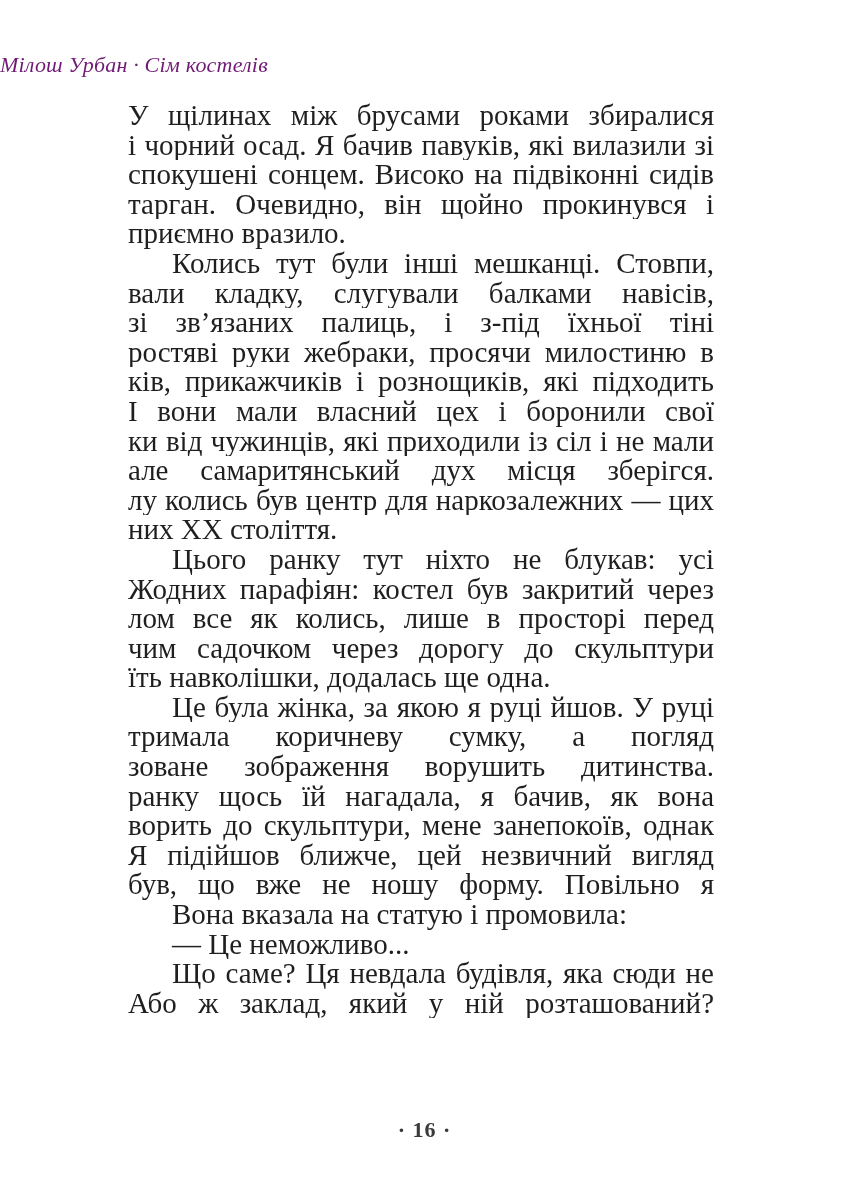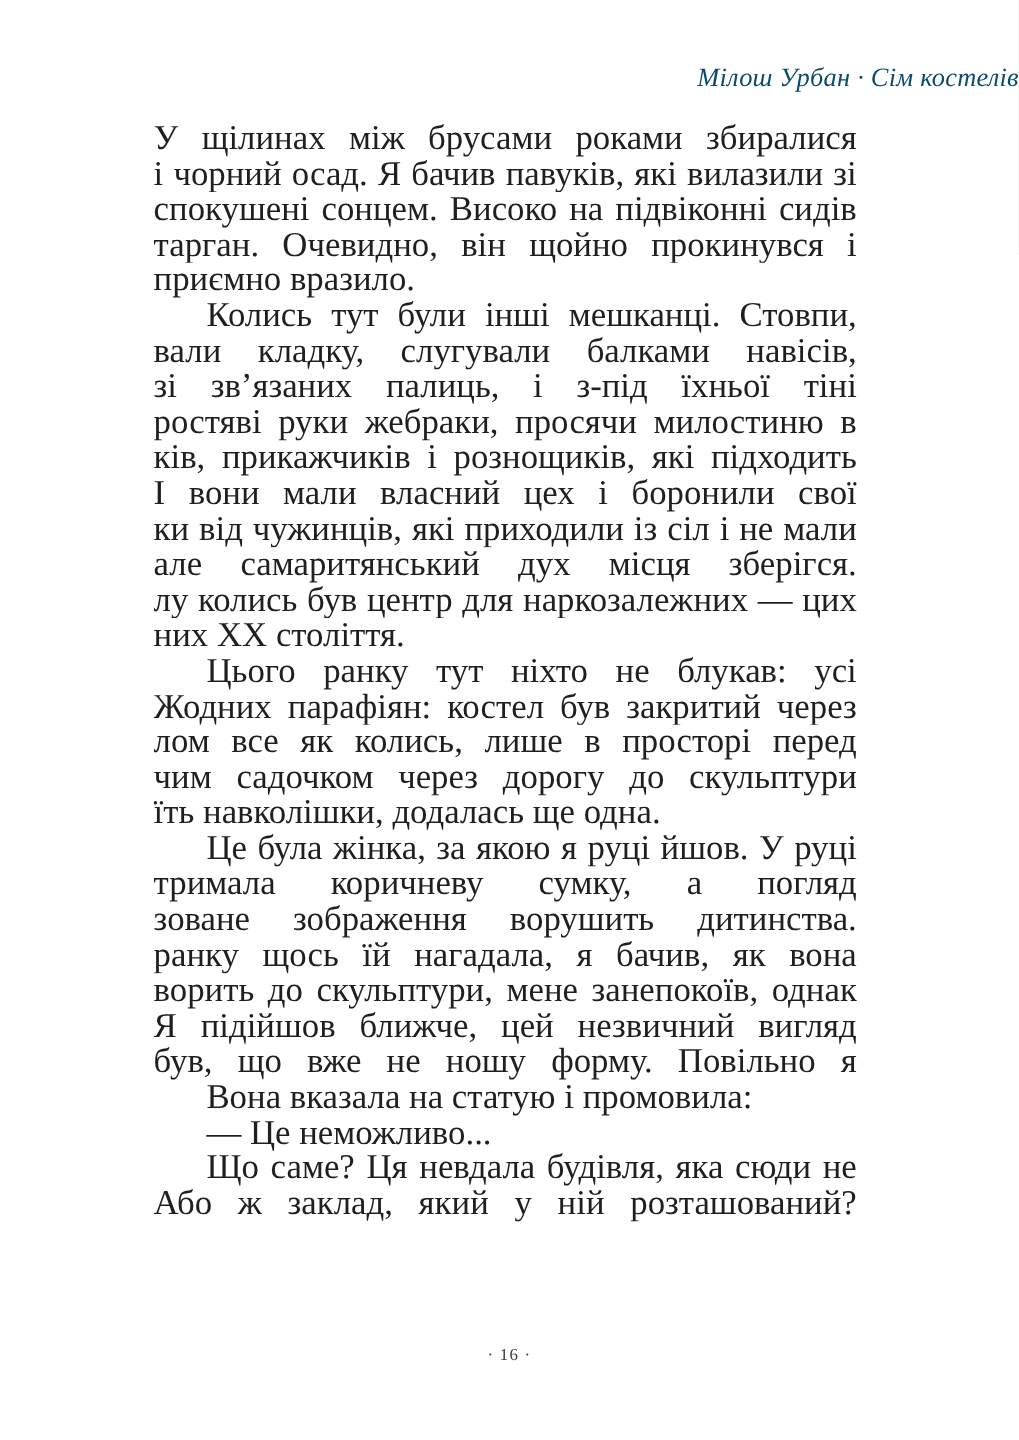--- a/index.html
+++ b/index.html
@@ -14,25 +14,25 @@
     margin: 0 auto;
     background: #ffffff;
     font-family: "Liberation Serif", "DejaVu Serif", serif;
     overflow: hidden;
   }
   .running-header {
     position: absolute;
     top: 52px;
     left: 0;
     width: 100%;
-    text-align: right;
+    text-align: left;
     font-style: italic;
     font-size: 22px;
     line-height: 26px;
-    color: #0c4a6e;
+    color: #701a75;
     letter-spacing: 0.2px;
   }
   .text-block {
     position: absolute;
     left: 128px;
     top: 101px;
     width: 586px;
   }
   .line {
     font-size: 29px;
@@ -49,24 +49,25 @@
   }
   .line.indent {
     text-indent: 44px;
   }
   .page-number {
     position: absolute;
     top: 1117px;
     left: 0;
     width: 100%;
     text-align: center;
-    font-size: 14px;
+    font-size: 22px;
     line-height: 26px;
     color: #3a3a3a;
     letter-spacing: 1px;
+    font-weight: bold;
   }
 </style>
 </head>
 <body>
 
 <div class="page">
 
   <div class="running-header">Мілош Урбан · Сім костелів</div>
 
   <main class="text-block">

